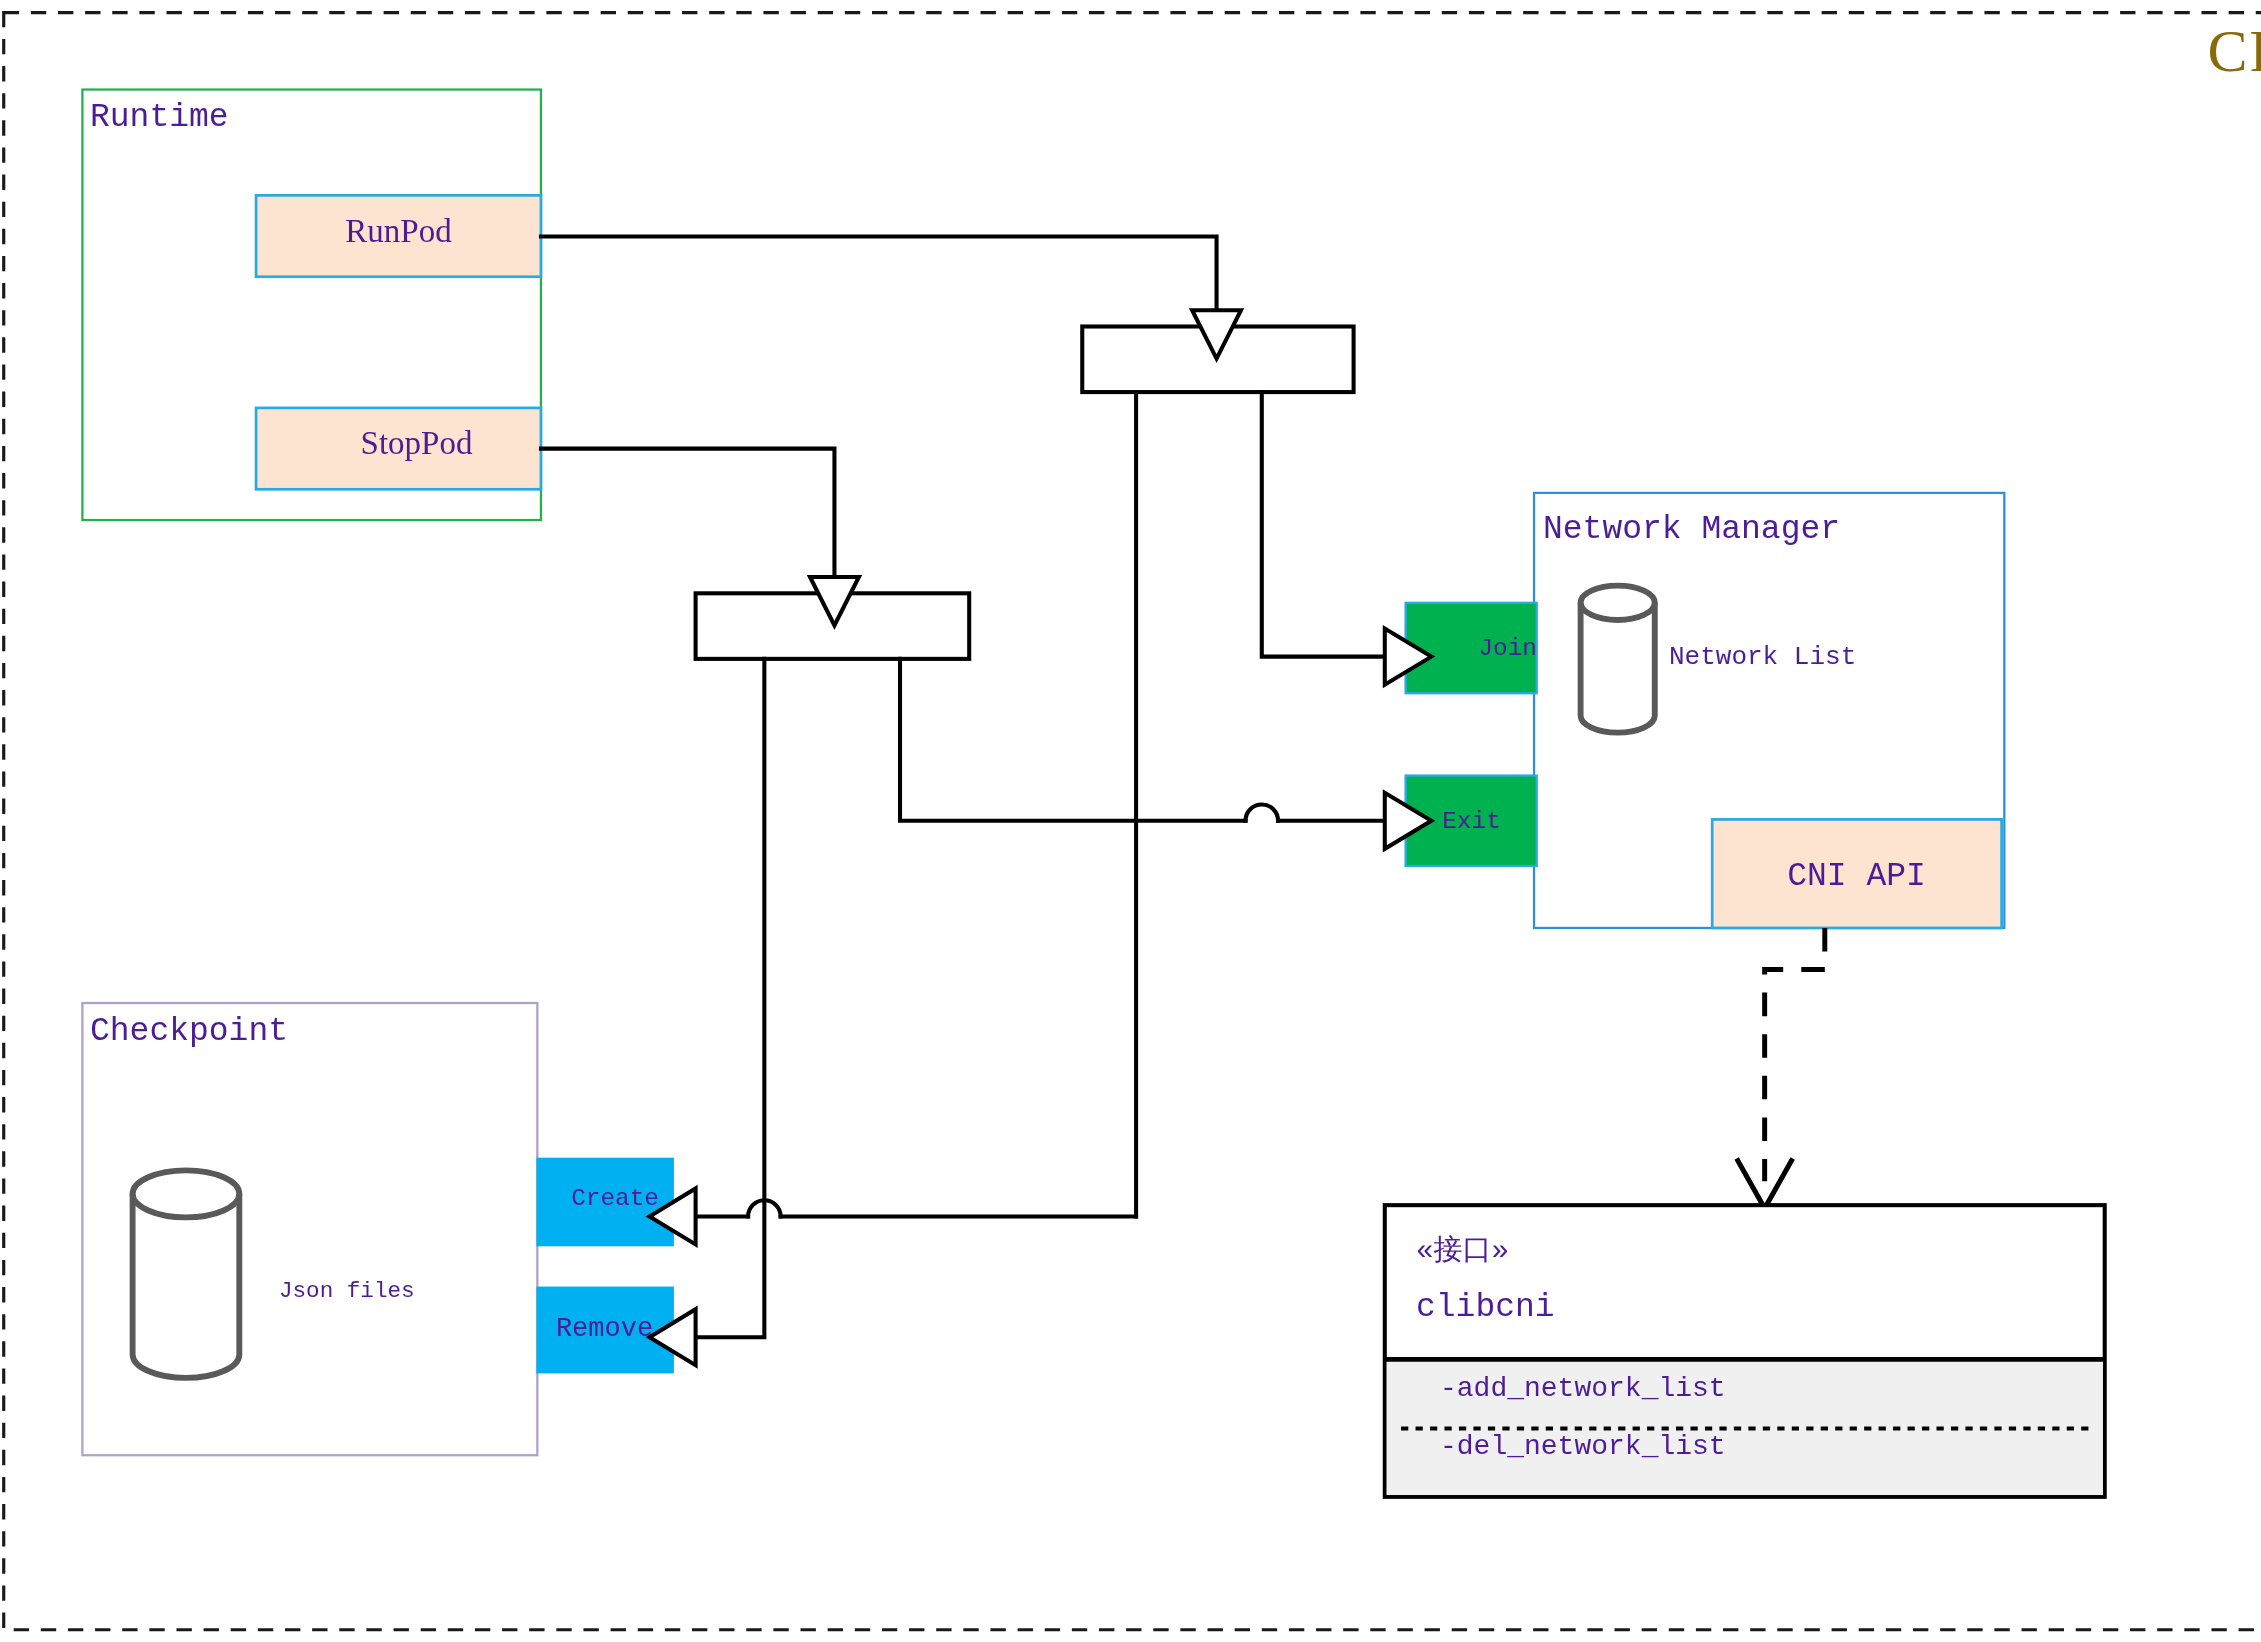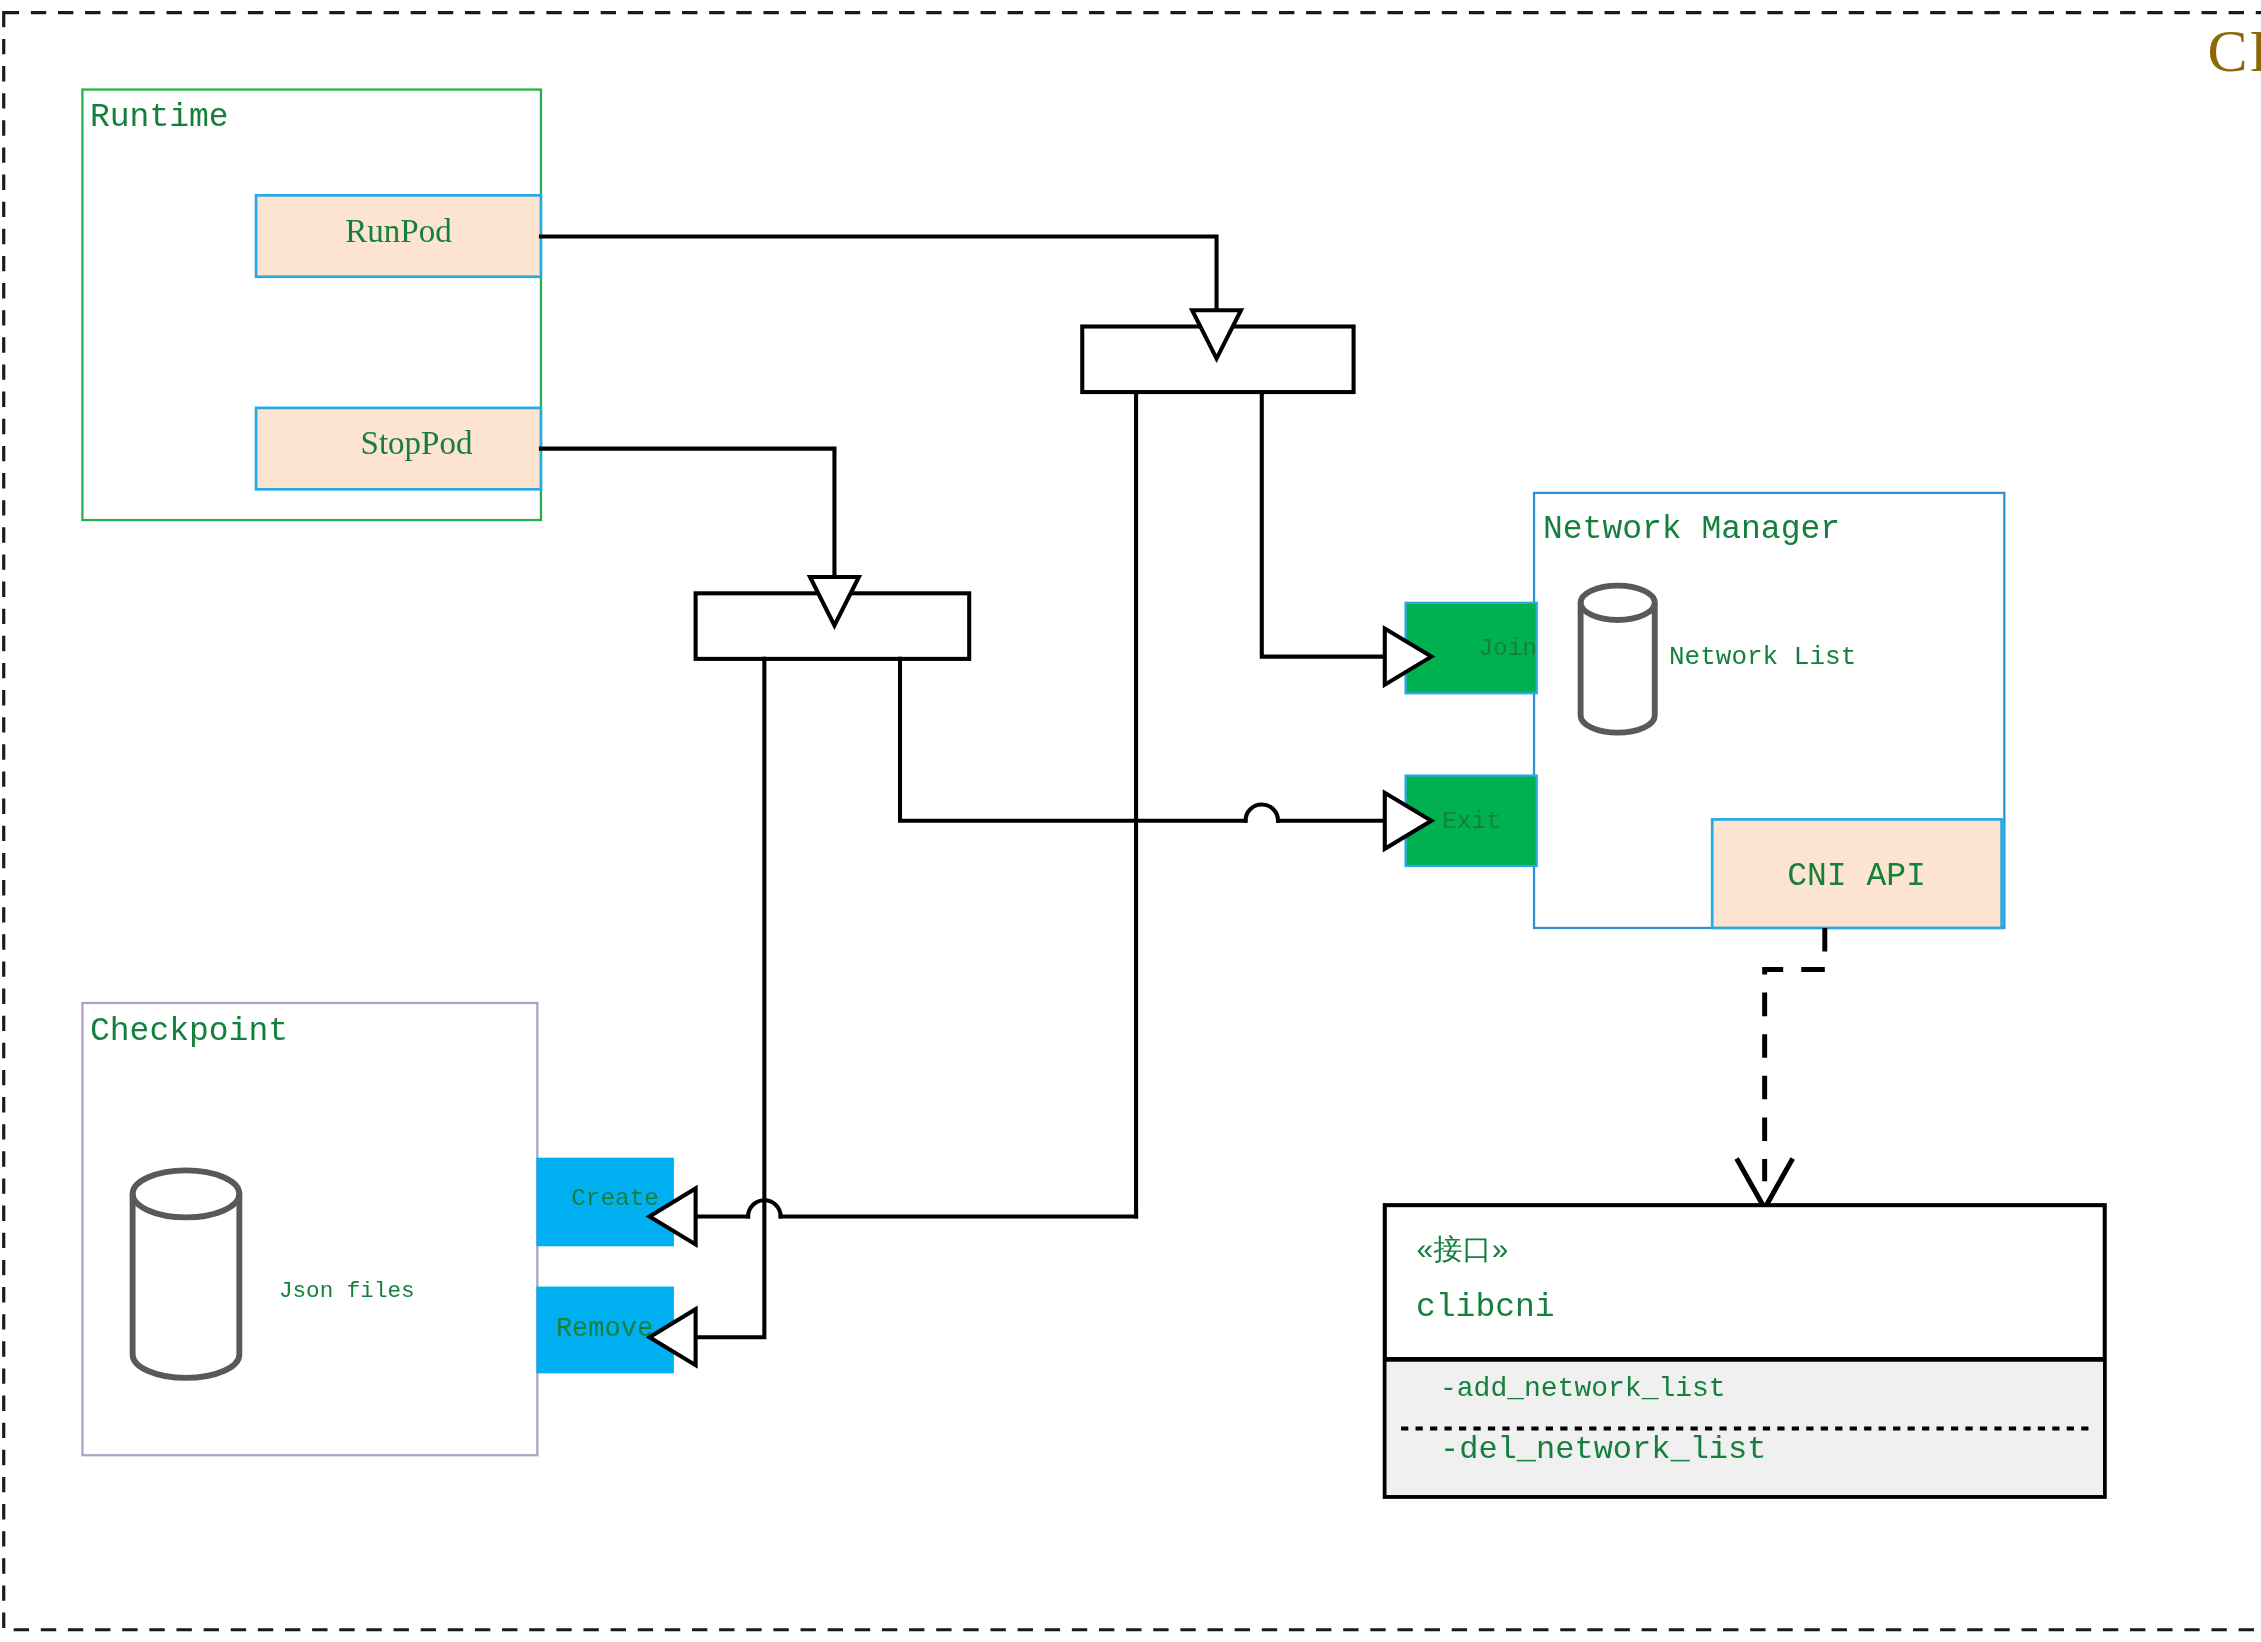--- a/index.html
+++ b/index.html
@@ -1,19 +1,19 @@
 <!DOCTYPE html>
 <html style="font-size:7.2px"><head>
 <meta charset="utf-8">
 <style>
   html,body{margin:0;padding:0;background:#ffffff;}
   body{font-family:"Liberation Serif",serif;}
   #stage{position:relative;width:2335px;height:1642px;background:#fff;overflow:hidden;}
   svg{position:absolute;top:0;left:0;width:2335px;height:1642px;}
-  .txt{position:absolute;white-space:pre;color:#15803d;}
+  .txt{position:absolute;white-space:pre;color:#4c1d95;}
   .serif{font-family:"Liberation Serif",serif;}
   .mono{font-family:"Liberation Mono",monospace;}
 </style>
 </head>
 <body>
 
 <div id="stage">
 
   <svg viewBox="0 0 5163 3631" xmlns="http://www.w3.org/2000/svg">
     <defs>
@@ -111,16 +111,16 @@
   <div class="txt mono" style="left:1669px;top:642px;font-size:26px;">Network List</div>
 
   <div class="txt mono" style="left:1406px;top:635px;width:131px;text-align:right;font-size:24.4px;">Join</div>
   <div class="txt mono" style="left:1406px;top:808px;width:131px;text-align:center;font-size:24.4px;">Exit</div>
 
   <div class="txt mono" style="left:1712px;top:858px;width:289px;text-align:center;font-size:33px;">CNI API</div>
 
   <div class="txt mono" style="left:1416px;top:1230px;font-size:29px;">«接口»</div>
   <div class="txt mono" style="left:1416px;top:1289px;font-size:33px;">clibcni</div>
   <div class="txt mono" style="left:1440px;top:1373px;font-size:28px;">-add_network_list</div>
-  <div class="txt mono" style="left:1440px;top:1431px;font-size:32px;">-del_network_list</div>
+  <div class="txt mono" style="left:1440px;top:1431px;font-size:28px;">-del_network_list</div>
 
 </div>
 
 
 </body></html>

